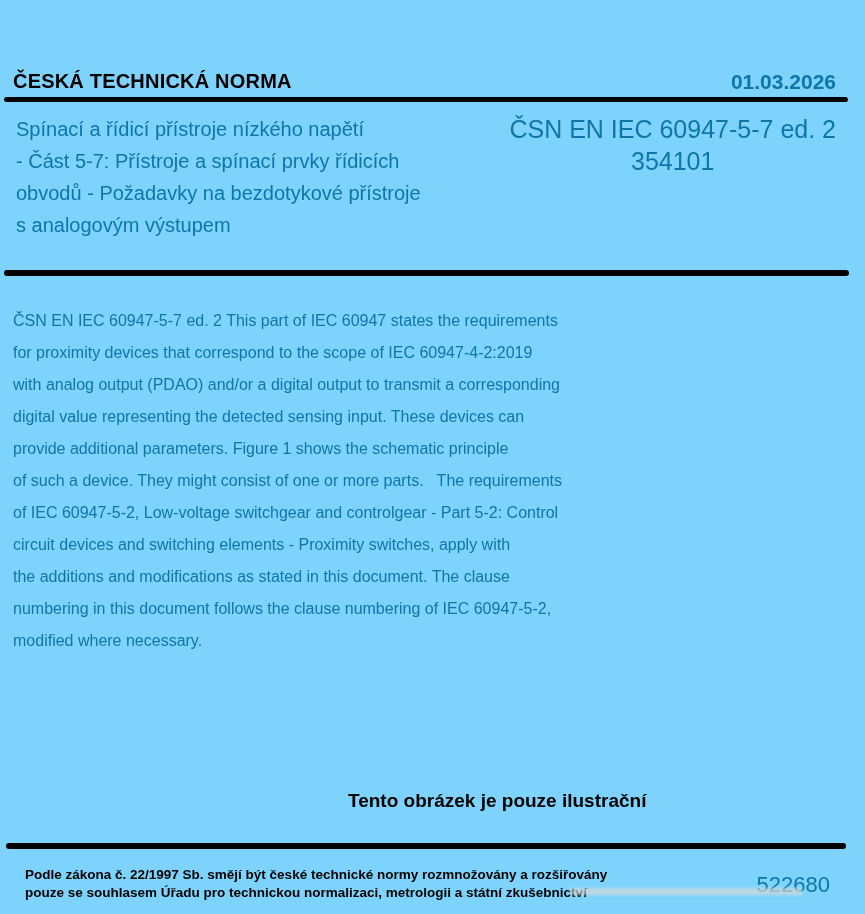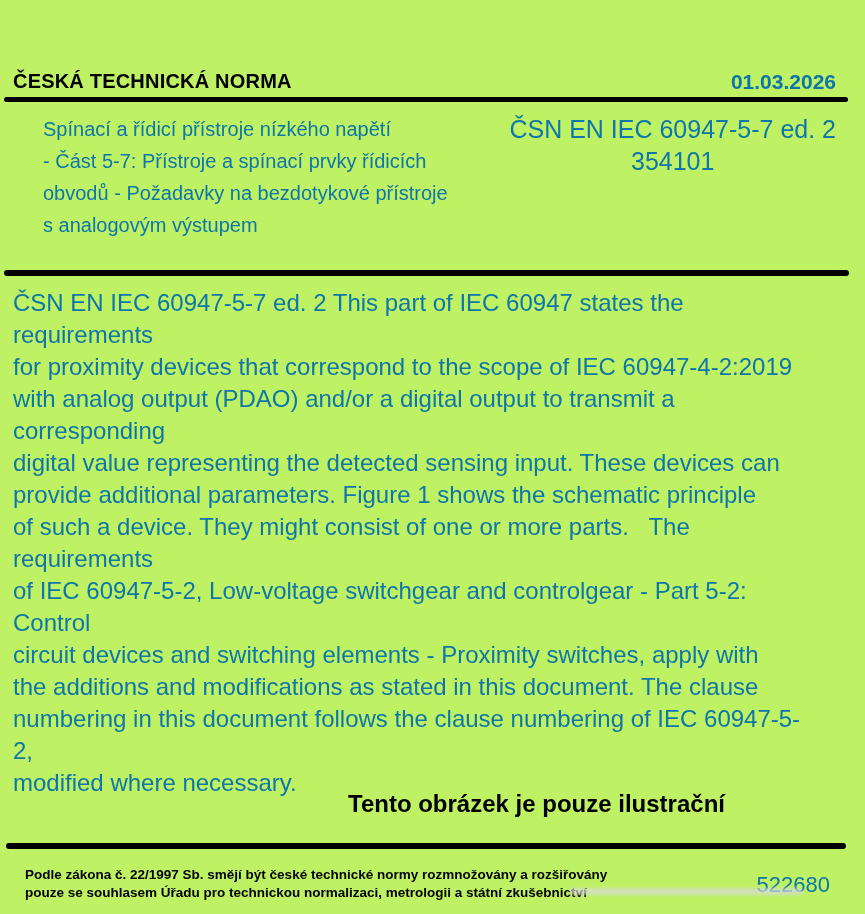--- a/index.html
+++ b/index.html
@@ -3,21 +3,21 @@
 <meta charset="utf-8">
 <style>
   :root { --accent: #0e76a8; --ink: #000000; }
   * { margin: 0; padding: 0; box-sizing: border-box; }
   html, body { background: #ffffff; }
   body { font-family: "Liberation Sans", sans-serif; }
   .page {
     position: relative;
     width: 865px;
     height: 914px;
-    background: #bef264;
+    background: #7dd3fc;
     overflow: hidden;
   }
   .abs { position: absolute; }
   .rule {
     position: absolute;
     background: var(--ink);
     border-radius: 3px;
   }
   .header-title {
     left: 13px; top: 70px;
@@ -34,42 +34,41 @@
     white-space: nowrap;
     font-weight: bold;
   }
   .rule-header { left: 4px; top: 97px; width: 844px; height: 5px; }
   .czech-title {
     left: 16px; top: 113px;
     font-size: 20px;
     line-height: 32px;
     color: var(--accent);
     white-space: nowrap;
-    margin-left: 27px;
   }
   .designation-block {
     right: 29px; top: 113px;
     font-size: 25px;
     line-height: 32px;
     color: var(--accent);
     text-align: center;
     white-space: nowrap;
   }
   .rule-mid { left: 4px; top: 270px; width: 845px; height: 6px; }
   .abstract {
-    left: 13px; top: 287px;
+    left: 13px; top: 305px;
     width: 790px;
-    font-size: 24px;
+    font-size: 16px;
     line-height: 32px;
     color: var(--accent);
   }
   .abstract .line { white-space: pre-wrap; }
   .illustration-note {
     left: 348px; top: 790px;
-    font-size: 24px;
+    font-size: 19px;
     font-weight: bold;
     color: var(--ink);
     white-space: nowrap;
   }
   .rule-footer { left: 6px; top: 843px; width: 840px; height: 6px; }
   .footer-legal {
     left: 25px; top: 858px;
     font-size: 13.5px;
     font-weight: bold;
     line-height: 18px;

